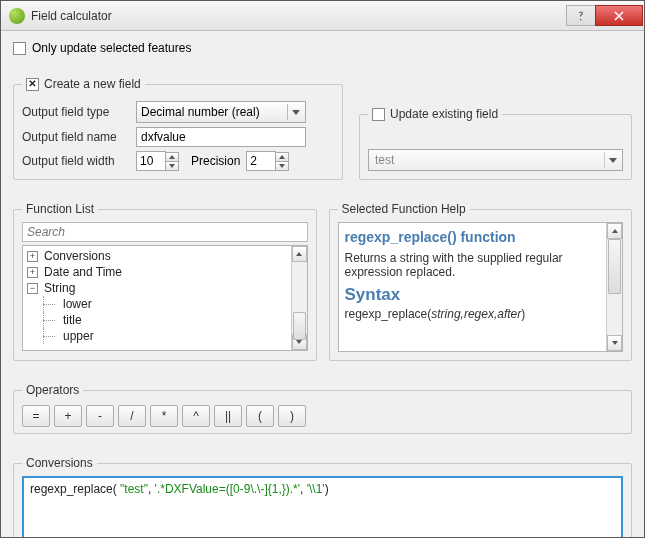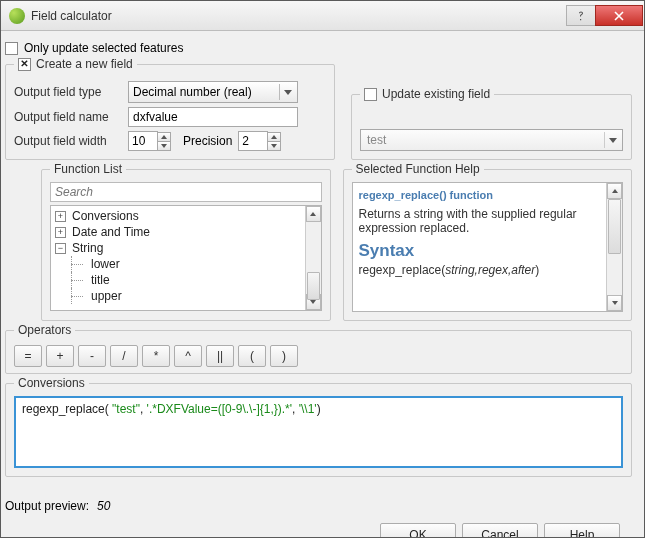--- a/index.html
+++ b/index.html
@@ -6,58 +6,58 @@
   body { margin: 0; background: #d6d6d6; }
   .window { width: 645px; height: 538px; background: #f0f0f0; border: 1px solid #5a5a5a; display: flex; flex-direction: column; box-shadow: 0 2px 10px rgba(0,0,0,0.35); }
   .titlebar { height: 30px; background: linear-gradient(#f7f7f7, #e4e4e4); display: flex; align-items: center; padding-left: 8px; border-bottom: 1px solid #bcbcbc; }
   .titlebar .app-icon { width: 16px; height: 16px; background: radial-gradient(circle at 30% 30%, #b7e05a, #5a9b1f); border-radius: 50%; margin-right: 6px; }
   .titlebar .title { flex: 1; color: #333; }
   .tb-btns { display: flex; height: 21px; margin-right: 1px; }
   .tb-btn { width: 30px; display:flex; align-items:center; justify-content:center; border:1px solid #b0b0b0; background: linear-gradient(#eee,#ddd); margin-left:-1px;}
   .tb-btn.help { border-radius: 0; }
   .tb-btn.close { width: 48px; background: linear-gradient(#e77, #c83028); border-color:#a02820; color: #fff; border-top-right-radius:0; }
   .tb-btn svg { width: 12px; height: 12px; }
-  .content { flex:1; padding: 10px 12px 8px 4px; display:flex; flex-direction:column; gap:2px; overflow:hidden; }
+  .content { flex:1; padding: 10px 12px 8px 12px; display:flex; flex-direction:column; gap:22px; overflow:hidden; }
   .row { display:flex; align-items:center; gap:6px; }
   .checkbox { width:13px; height:13px; border:1px solid #888; background:#fff; display:inline-flex; align-items:center; justify-content:center; }
   .checkbox.checked::after { content:"✕"; font-size:10px; line-height:10px; color:#222; font-weight:bold; }
   fieldset.groupbox { border:1px solid #c8c8c8; border-radius:2px; padding:6px 8px 8px 8px; margin:0; }
   fieldset.groupbox > legend { padding:0 4px; color:#333; }
   .create-row { display:flex; gap:16px; align-items:flex-end; }
   .create-col { flex:0 0 330px; }
   .update-col { flex:1; min-width:0; }
   .form-row { display:flex; align-items:center; gap:6px; margin-top:4px; }
   .label { width:108px; color:#333; }
   input.text { height:20px; border:1px solid #a8a8a8; padding:1px 4px; background:#fff; }
   .combo { display:flex; align-items:center; height:22px; border:1px solid #a8a8a8; background: linear-gradient(#fff,#eaeaea); padding:0 4px; position:relative; }
   .combo .arrow { position:absolute; right:2px; top:2px; bottom:2px; width:16px; border-left:1px solid #bbb; display:flex; align-items:center; justify-content:center; }
   .spin { display:flex; align-items:center; }
   .spin input { width:30px; height:20px; border:1px solid #a8a8a8; text-align:left; padding:1px 3px; background:#fff; }
   .spin .spinbtns { display:flex; flex-direction:column; }
   .spin .sb { width:14px; height:10px; border:1px solid #a8a8a8; background:linear-gradient(#fff,#e5e5e5); display:flex; align-items:center; justify-content:center; margin-left:-1px; }
   .spin .sb:last-child { margin-top:-1px; }
   .update-combo { width:100%; height:22px; border:1px solid #a8a8a8; background:linear-gradient(#fcfcfc,#eee); display:flex; align-items:center; padding:0 6px; color:#888; position:relative; }
   .update-combo .arrow { position:absolute; right:2px; top:2px; bottom:2px; width:16px; border-left:1px solid #ccc; display:flex; align-items:center; justify-content:center; }
-  .mid { display:flex; gap:12px;margin-left:36px; }
+  .mid { display:flex; gap:12px; }
   .fn-list-box, .fn-help-box { flex:1; min-width:0; }
   .search-input { width:100%; height:20px; border:1px solid #bbb; color:#999; font-style:italic; padding:1px 4px; background:#fff; }
   .listwrap { position:relative; margin-top:3px; height:106px; border:1px solid #b5b5b5; background:#fff; }
   .listinner { position:absolute; left:0; right:16px; top:0; bottom:0; overflow:hidden; padding:2px 0; }
   .tree-item { display:flex; align-items:center; padding:0 4px; height:16px; color:#222; }
   .tree-toggle { width:11px; height:11px; border:1px solid #888; display:inline-flex; align-items:center; justify-content:center; margin-right:6px; font-size:9px; line-height:9px; color:#444; }
   .tree-child { padding-left:40px; height:16px; display:flex; align-items:center; color:#222; position:relative; }
   .tree-child::before { content:""; position:absolute; left:20px; top:0; bottom:0; border-left:1px dotted #999; }
   .tree-child::after { content:""; position:absolute; left:20px; top:50%; width:12px; border-top:1px dotted #999; }
   .vscroll { position:absolute; right:0; top:0; bottom:0; width:16px; background:#f0f0f0; border-left:1px solid #ccc; display:flex; flex-direction:column; }
   .vscroll .arr { height:16px; border:1px solid #b8b8b8; background:linear-gradient(#fff,#e4e4e4); display:flex; align-items:center; justify-content:center; }
   .vscroll .track { flex:1; position:relative; }
   .vscroll .thumb { position:absolute; left:1px; right:1px; background:linear-gradient(#f6f6f6,#dcdcdc); border:1px solid #b8b8b8; border-radius:1px; }
   .helpwrap { height:130px; border:1px solid #b5b5b5; background:#fff; position:relative; }
   .helpinner { position:absolute; left:6px; right:18px; top:4px; bottom:4px; overflow:hidden; color:#333; }
-  .help-title { color:#4a7db0; font-size:11px; font-weight:bold; margin:2px 0 6px 0; }
+  .help-title { color:#4a7db0; font-size:14px; font-weight:bold; margin:2px 0 6px 0; }
   .help-sub { color:#4a7db0; font-weight:bold; margin:6px 0 2px 0; font-size:17px;}
   .help-sig .fn { }
   .help-sig .args { font-style:italic; }
   .ops { display:flex; gap:4px; padding-top:2px; }
   .opbtn { width:28px; height:22px; border:1px solid #acacac; background:linear-gradient(#fdfdfd,#e6e6e6); display:flex; align-items:center; justify-content:center; color:#333; border-radius:2px;}
   .expr-box { height:72px; border:2px solid #3a93d6; background:#fff; padding:4px 6px; font-family: Consolas, monospace; font-size:12px; color:#222; white-space:pre; overflow:hidden;}
   .expr-box .fn { color:#222; }
   .expr-box .str { color:#1a8a1a; }
   .preview-row { display:flex; align-items:center; gap:8px; margin-top:20px;}
   .preview-val { font-style:italic; }

